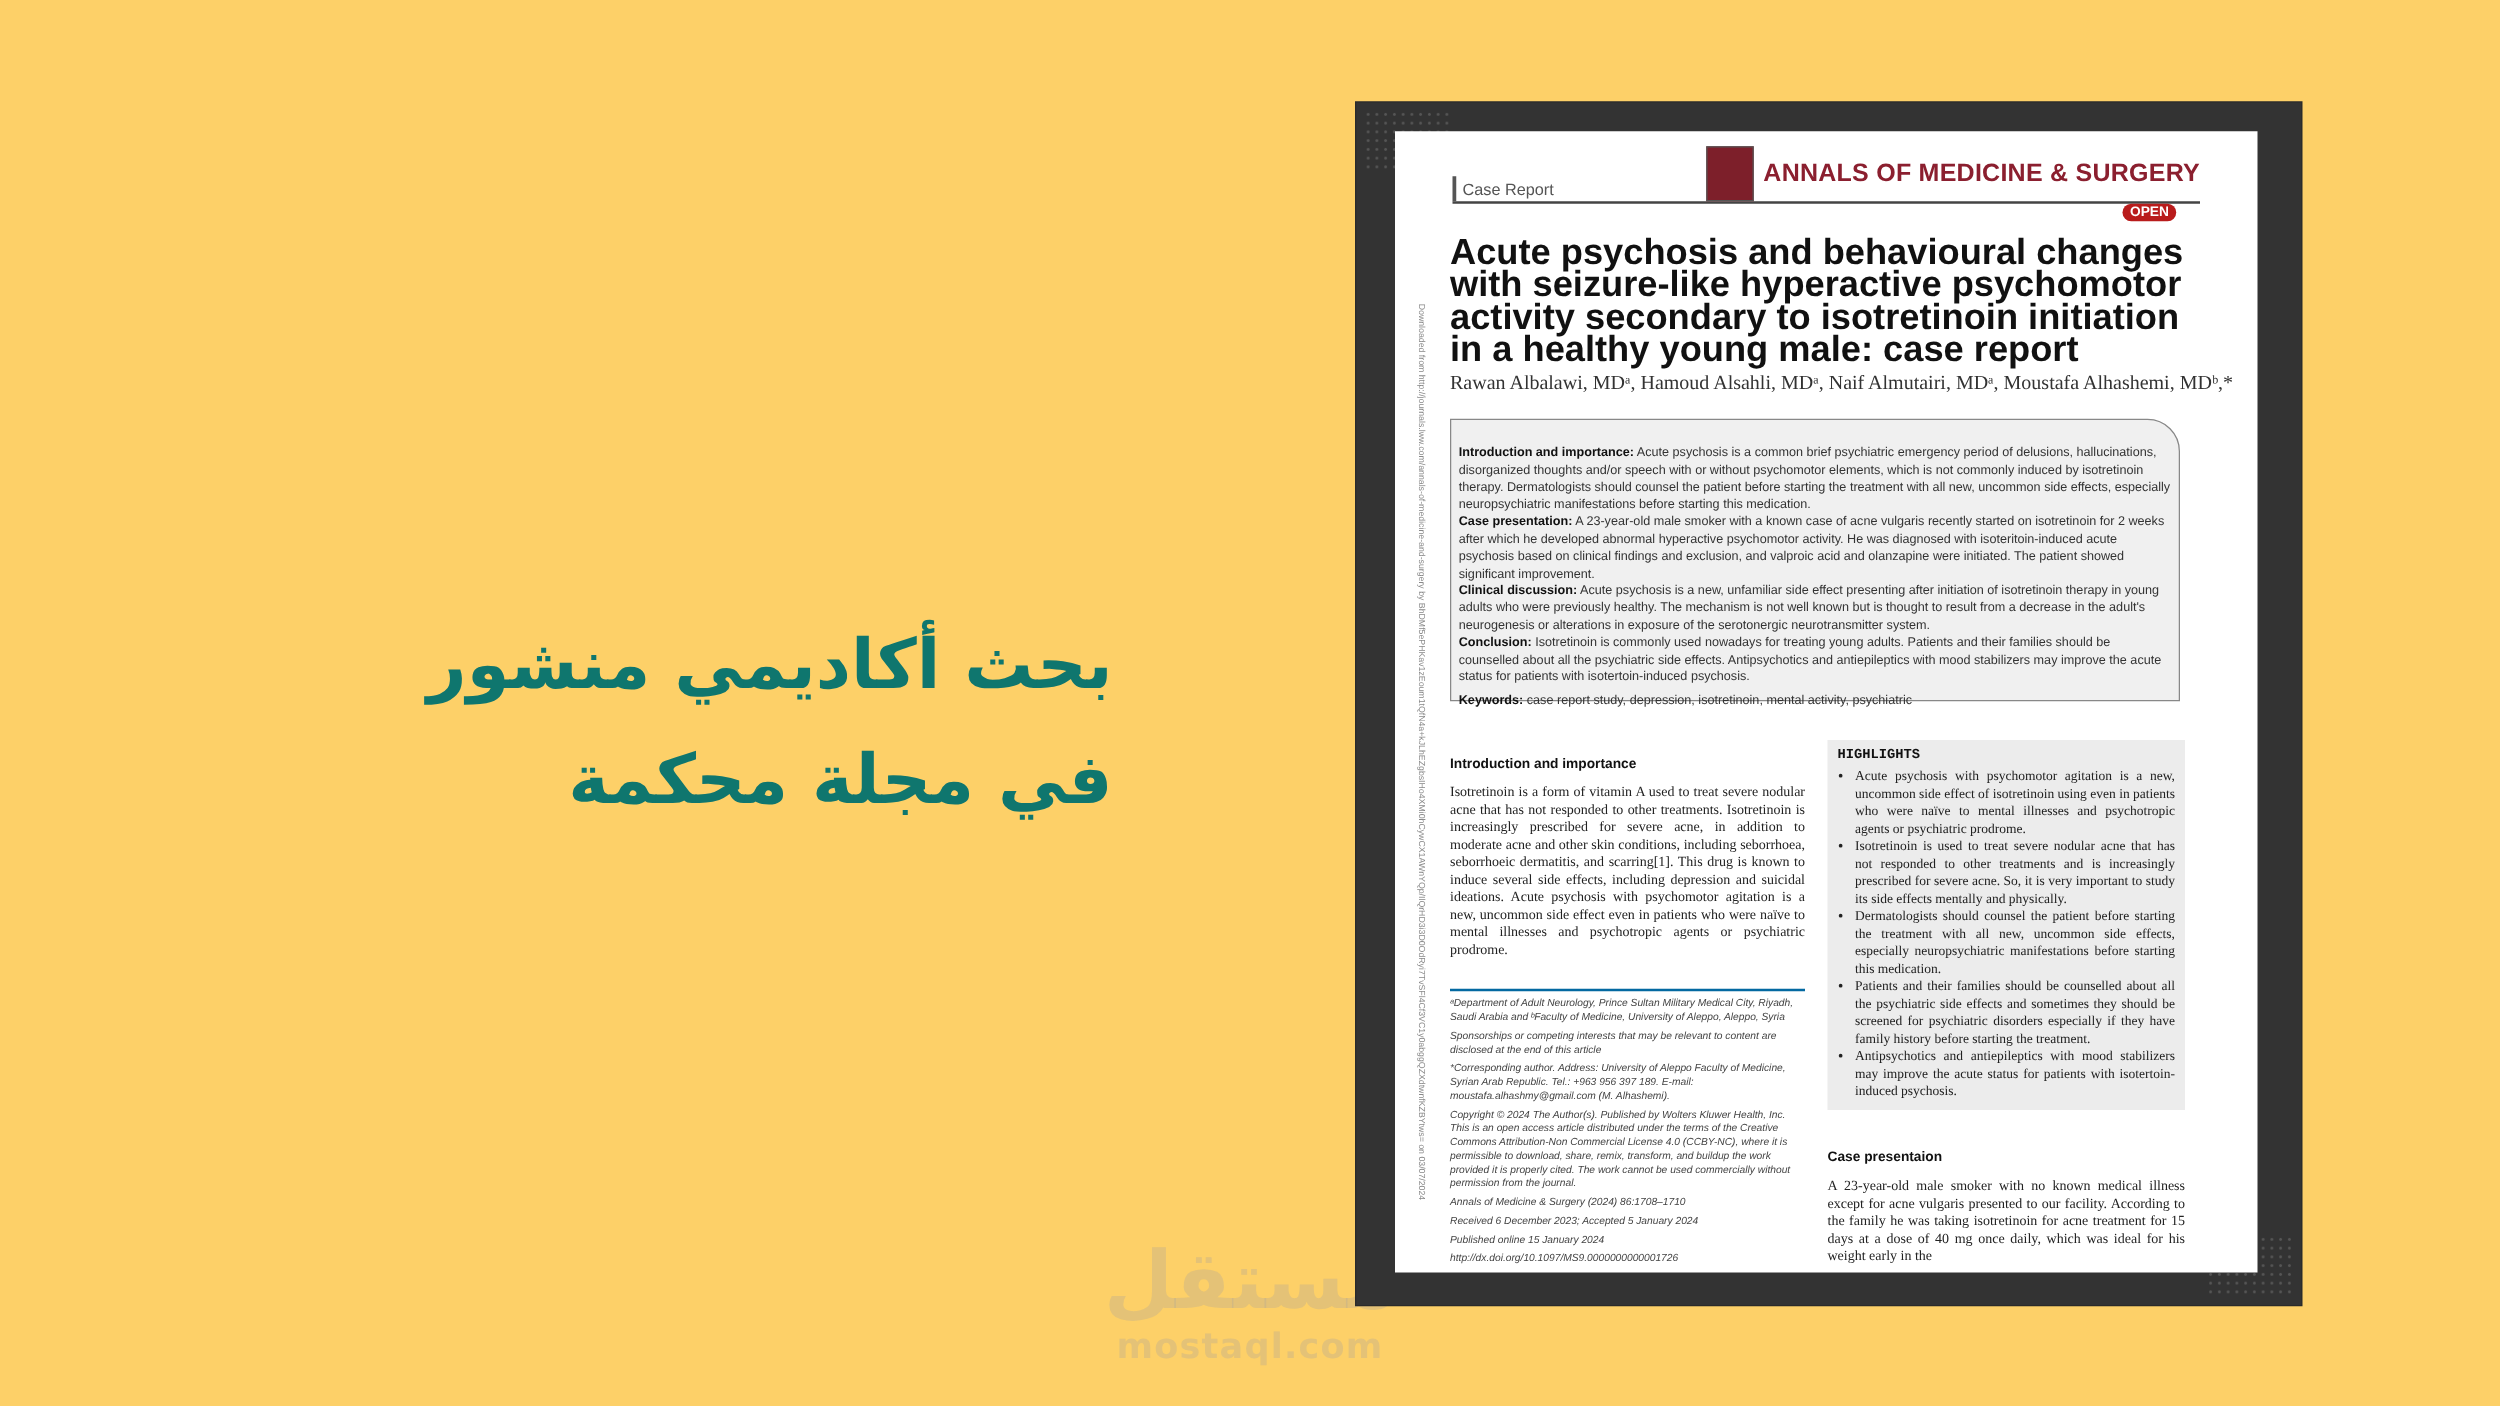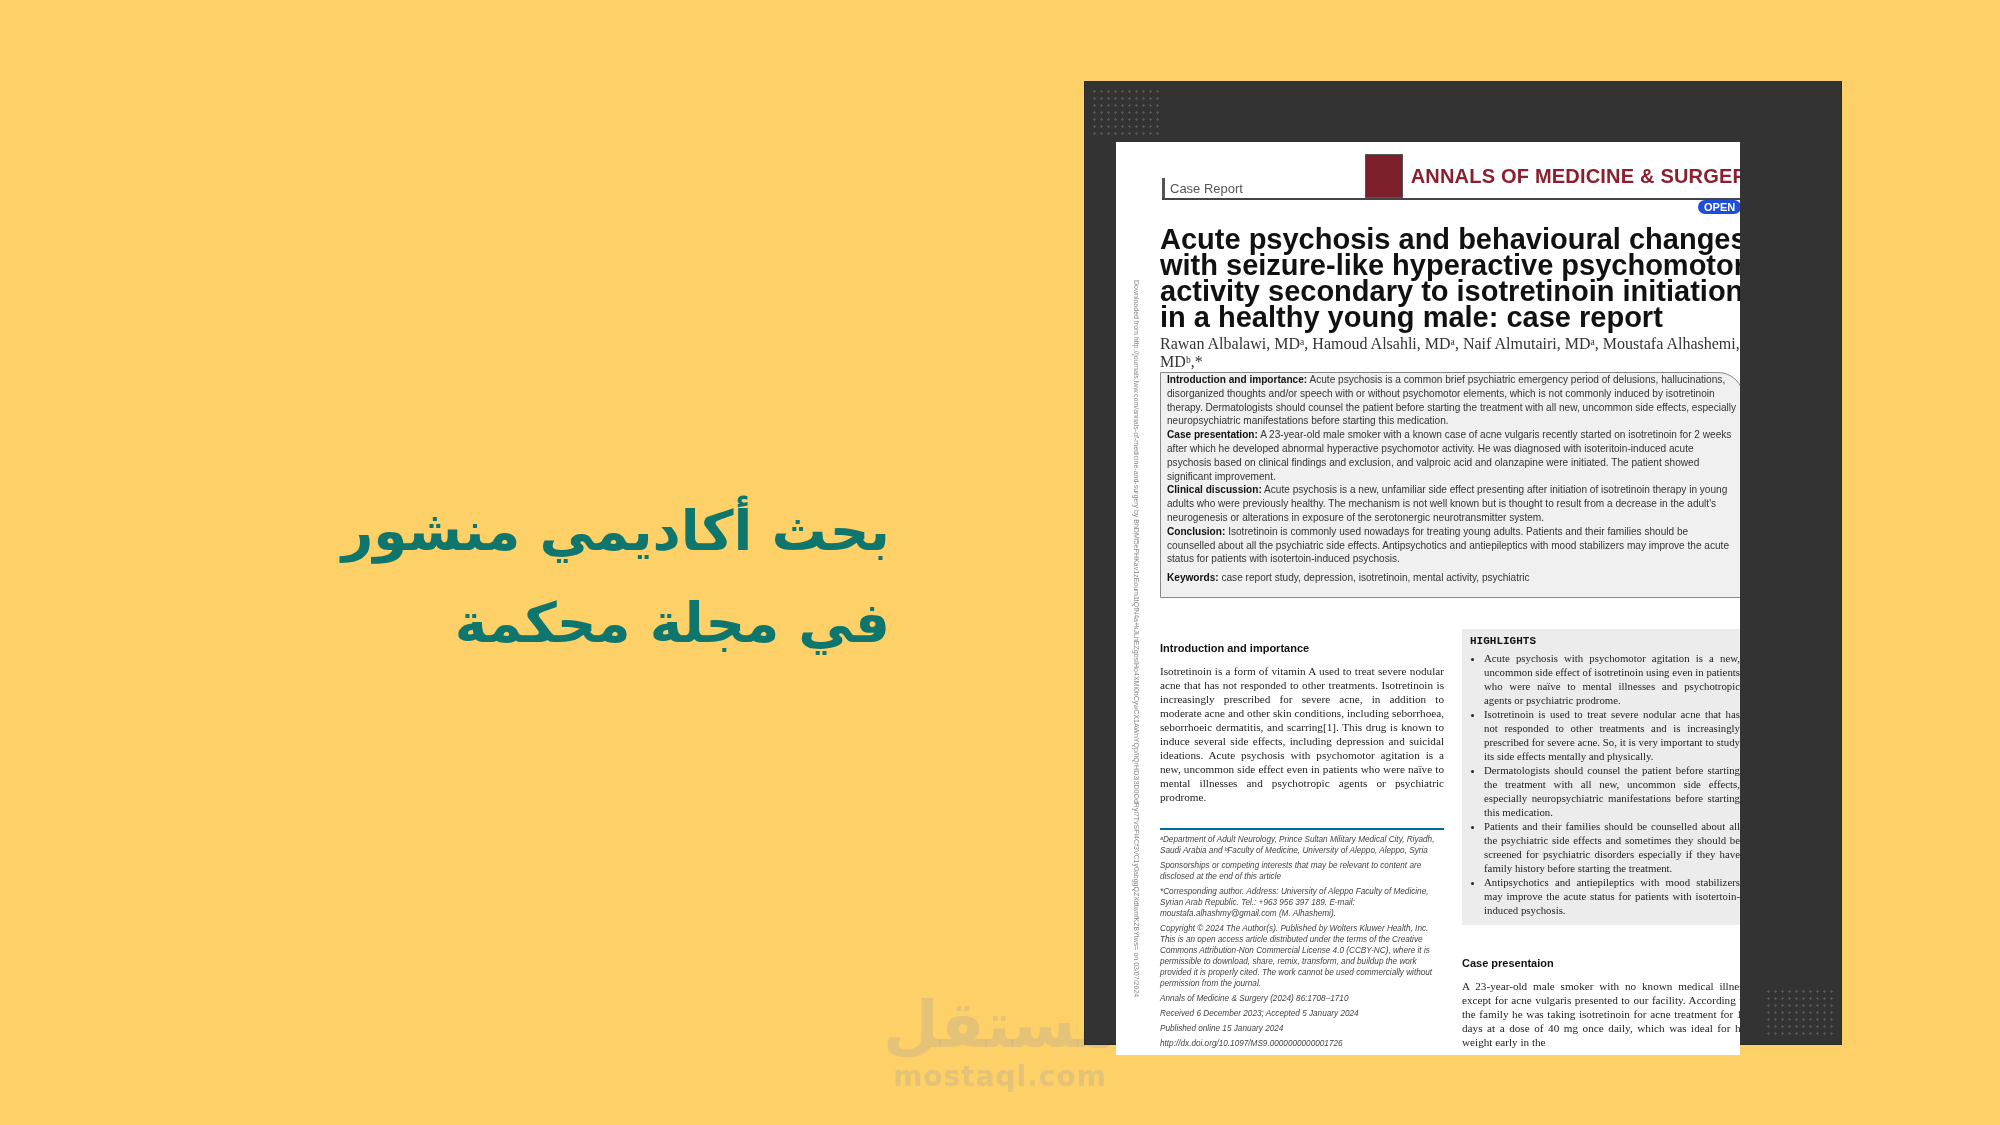--- a/index.html
+++ b/index.html
@@ -4,30 +4,30 @@
 <style>
   html,body{margin:0;padding:0;}
   body{width:2000px;height:1125px;background:#fdd068;position:relative;overflow:hidden;font-family:"Liberation Sans",sans-serif;}
   .headline{position:absolute;left:190px;top:485px;width:700px;direction:rtl;text-align:right;font-family:"DejaVu Sans",sans-serif;font-weight:bold;font-size:55px;line-height:92px;color:#0f766e;}
   .headline div{white-space:nowrap;}
   .watermark{position:absolute;left:880px;top:990px;width:240px;text-align:center;color:rgba(180,170,150,0.35);}
   .watermark .ar{direction:rtl;font-family:"DejaVu Sans",sans-serif;font-weight:bold;font-size:64px;line-height:70px;}
   .watermark .en{font-family:"DejaVu Sans",sans-serif;font-weight:bold;font-size:28px;line-height:34px;letter-spacing:1px;}
   .frame{position:absolute;left:1085px;top:82px;width:756px;height:962px;background:#333333;box-shadow:0 0 0 1px #2a2a2a;}
   .frame .dots{position:absolute;width:70px;height:50px;background-image:radial-gradient(#555 1px,transparent 1.2px);background-size:7px 7px;}
-  .paper{position:absolute;left:1116px;top:105px;width:624px;height:913px;background:#fff;overflow:hidden;margin-top:37px;}
+  .paper{position:absolute;left:1116px;top:105px;width:690px;height:913px;background:#fff;overflow:hidden;}
   .p-header{position:absolute;left:46px;top:20px;width:598px;height:36px;border-bottom:2px solid #444;}
   .case-tag{position:absolute;left:0;bottom:0;height:20px;border-left:3px solid #555;padding-left:5px;font-size:13px;color:#555;line-height:22px;}
   .journal{position:absolute;right:0;top:-8px;display:flex;align-items:center;gap:8px;}
   .journal-logo{width:36px;height:42px;background:#7d1f2a;border:1px solid #555;}
   .journal-name{font-size:20px;font-weight:bold;color:#8b1f2f;letter-spacing:0.2px;}
-  .open-badge{position:absolute;left:582px;top:58px;background:#1d4ed8;color:#fff;font-size:11px;font-weight:bold;border-radius:7px;padding:1px 6px;}
+  .open-badge{position:absolute;left:582px;top:58px;background:#b91c1c;color:#fff;font-size:11px;font-weight:bold;border-radius:7px;padding:1px 6px;}
   .title{position:absolute;left:44px;top:84px;width:600px;font-size:29px;line-height:26px;font-weight:bold;color:#111;}
   .authors{position:absolute;left:44px;top:193px;font-size:16px;color:#333;font-family:Liberation Serif, serif;}
-  .abstract{position:absolute;left:44px;top:230px;width:584px;height:226px;background:#f0f0f0;border:1px solid #888;border-top-right-radius:26px;padding:0 6px;font-size:10.1px;line-height:13.8px;color:#333;box-sizing:border-box;}
+  .abstract{position:absolute;left:44px;top:230px;width:584px;height:226px;background:#f0f0f0;border:1px solid #888;border-top-right-radius:26px;padding:20px 6px;font-size:10.1px;line-height:13.8px;color:#333;box-sizing:border-box;}
   .abstract p{margin:0;}
   .abstract b{color:#111;}
   .abstract .kw{margin-top:5px;}
   .col-left{position:absolute;left:44px;top:500px;width:284px;}
   .sec-head{font-size:11px;font-weight:bold;color:#111;margin-bottom:10px;}
   .body-text{font-family:"Liberation Serif",serif;font-size:11.2px;line-height:14px;color:#222;text-align:justify;}
   .footnotes{position:absolute;left:44px;top:686px;width:284px;border-top:2px solid #0369a1;padding-top:4px;font-size:8.2px;line-height:11px;color:#444;font-style:italic;}
   .footnotes p{margin:0 0 4px 0;}
   .highlights{position:absolute;left:346px;top:487px;width:286px;background:#ececec;padding:6px 8px 8px 8px;box-sizing:border-box;}
   .highlights .h{font-size:11px;font-weight:bold;color:#111;margin-bottom:4px;font-family:Liberation Mono, monospace;}

